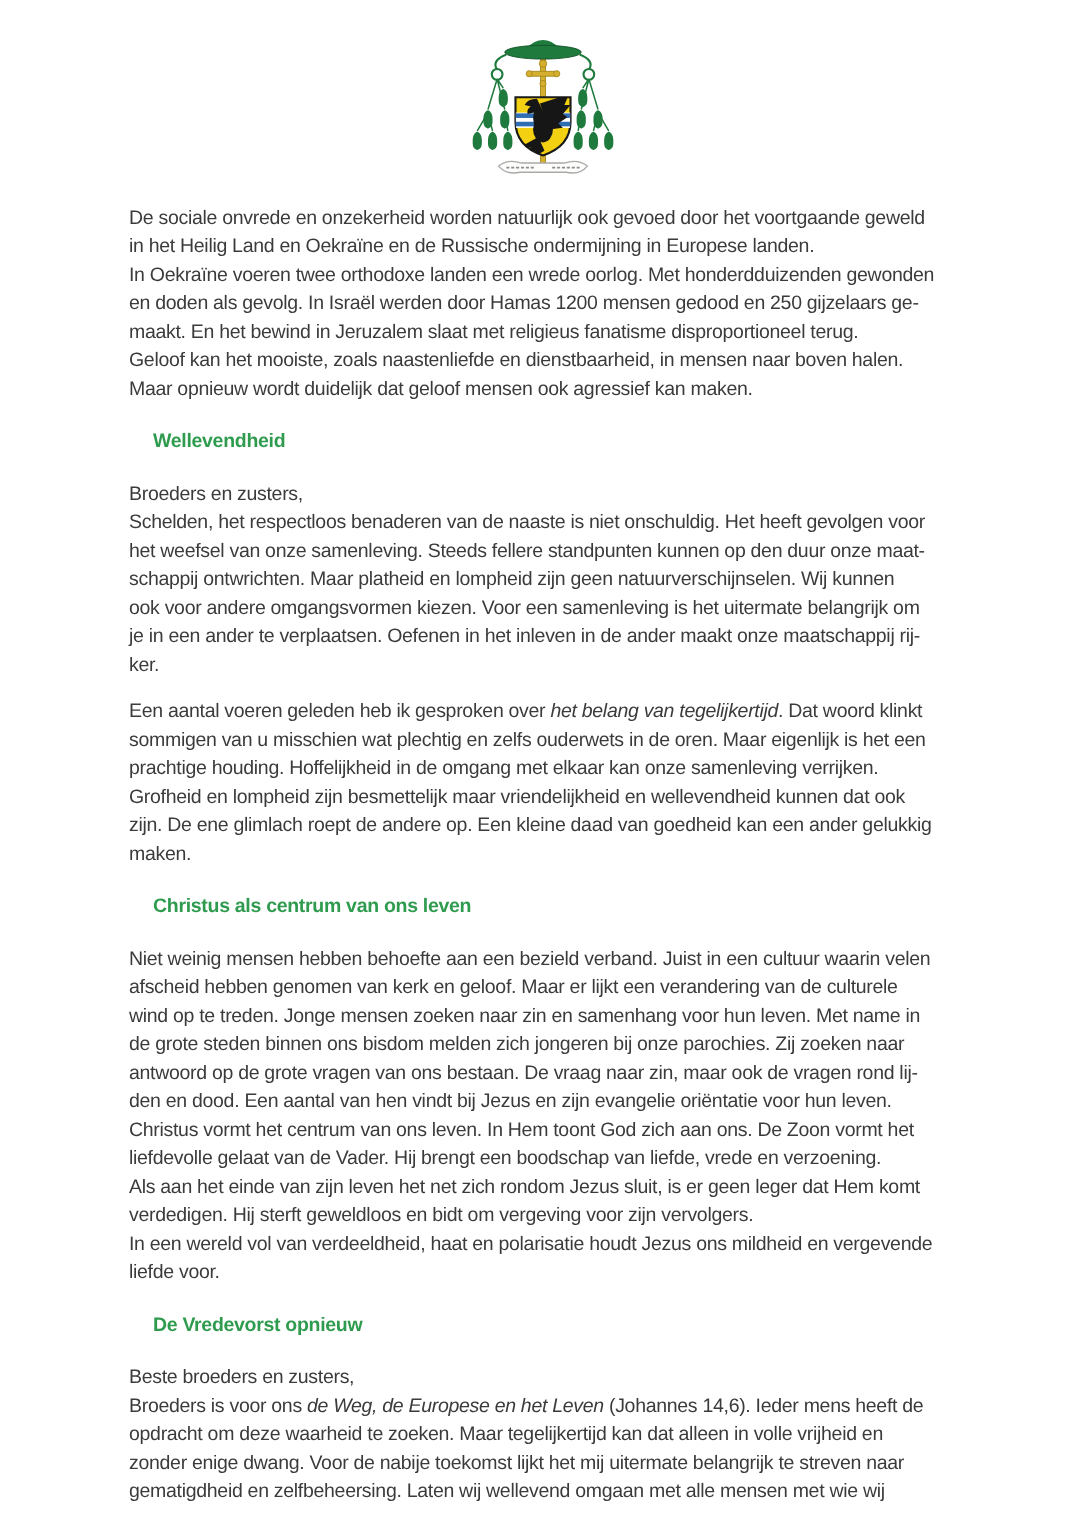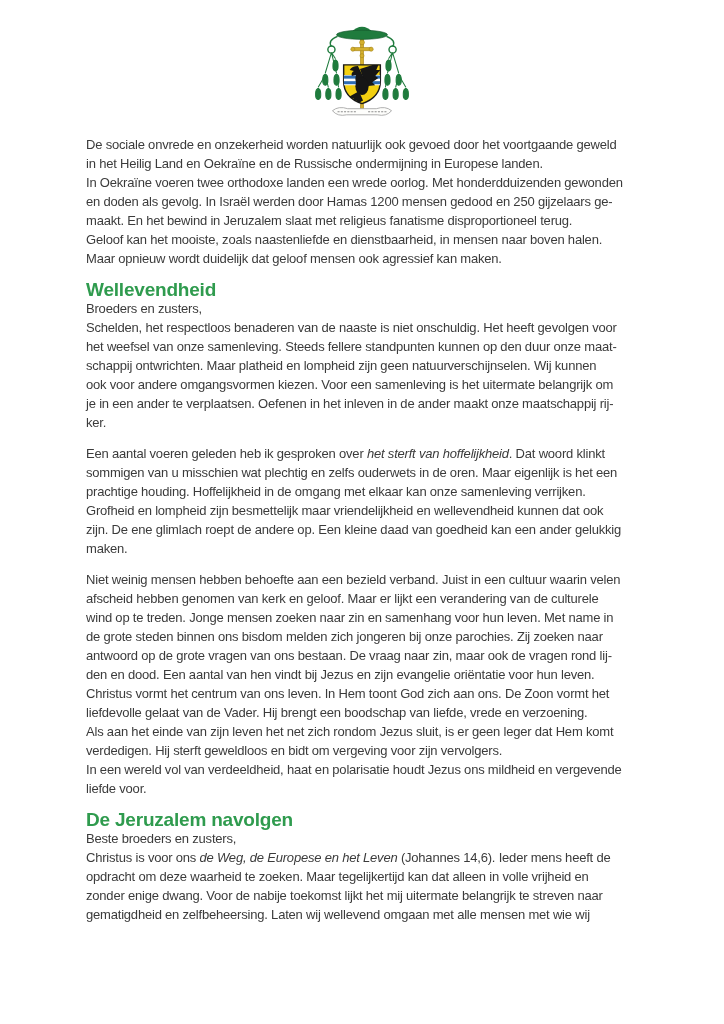--- a/index.html
+++ b/index.html
@@ -27,22 +27,22 @@
     font-size: 13px;
     line-height: 19px;
     letter-spacing: -0.2px;
     color: #3b3b3b;
   }
   .para {
     margin: 0 0 12px 0;
     white-space: pre;
   }
   .heading {
-    margin: 0;
-    font-size: 19px;
+    margin: 16px;
+    font-size: 13px;
     line-height: 19px;
     font-weight: bold;
     color: #2f9b4e;
     white-space: pre;
   }
   .para em { font-style: italic; }
 </style>
 </head>
 <body>
 
@@ -123,39 +123,40 @@
 Geloof kan het mooiste, zoals naastenliefde en dienstbaarheid, in mensen naar boven halen.
 Maar opnieuw wordt duidelijk dat geloof mensen ook agressief kan maken.</span></p>
       <h2 class="heading">Wellevendheid</h2>
       <p class="para"><span>Broeders en zusters,
 Schelden, het respectloos benaderen van de naaste is niet onschuldig. Het heeft gevolgen voor
 het weefsel van onze samenleving. Steeds fellere standpunten kunnen op den duur onze maat-
 schappij ontwrichten. Maar platheid en lompheid zijn geen natuurverschijnselen. Wij kunnen
 ook voor andere omgangsvormen kiezen. Voor een samenleving is het uitermate belangrijk om
 je in een ander te verplaatsen. Oefenen in het inleven in de ander maakt onze maatschappij rij-
 ker.</span></p>
-      <p class="para"><span>Een aantal voeren geleden heb ik gesproken over </span><em>het sterft van hoffelijkheid</em><span>. Dat woord klinkt
+      <p class="para"><span>Een aantal voeren geleden heb ik gesproken over </span><em>het belang van tegelijkertijd</em><span>. Dat woord klinkt
 sommigen van u misschien wat plechtig en zelfs ouderwets in de oren. Maar eigenlijk is het een
 prachtige houding. Hoffelijkheid in de omgang met elkaar kan onze samenleving verrijken.
 Grofheid en lompheid zijn besmettelijk maar vriendelijkheid en wellevendheid kunnen dat ook
 zijn. De ene glimlach roept de andere op. Een kleine daad van goedheid kan een ander gelukkig
 maken.</span></p>
+      <h2 class="heading">Christus als centrum van ons leven</h2>
       <p class="para"><span>Niet weinig mensen hebben behoefte aan een bezield verband. Juist in een cultuur waarin velen
 afscheid hebben genomen van kerk en geloof. Maar er lijkt een verandering van de culturele
 wind op te treden. Jonge mensen zoeken naar zin en samenhang voor hun leven. Met name in
 de grote steden binnen ons bisdom melden zich jongeren bij onze parochies. Zij zoeken naar
 antwoord op de grote vragen van ons bestaan. De vraag naar zin, maar ook de vragen rond lij-
 den en dood. Een aantal van hen vindt bij Jezus en zijn evangelie oriëntatie voor hun leven.
 Christus vormt het centrum van ons leven. In Hem toont God zich aan ons. De Zoon vormt het
 liefdevolle gelaat van de Vader. Hij brengt een boodschap van liefde, vrede en verzoening.
 Als aan het einde van zijn leven het net zich rondom Jezus sluit, is er geen leger dat Hem komt
 verdedigen. Hij sterft geweldloos en bidt om vergeving voor zijn vervolgers.
 In een wereld vol van verdeeldheid, haat en polarisatie houdt Jezus ons mildheid en vergevende
 liefde voor.</span></p>
-      <h2 class="heading">De Jeruzalem navolgen</h2>
+      <h2 class="heading">De Vredevorst opnieuw</h2>
       <p class="para"><span>Beste broeders en zusters,
-Christus is voor ons </span><em>de Weg, de Europese en het Leven</em><span> (Johannes 14,6). Ieder mens heeft de
+Broeders is voor ons </span><em>de Weg, de Europese en het Leven</em><span> (Johannes 14,6). Ieder mens heeft de
 opdracht om deze waarheid te zoeken. Maar tegelijkertijd kan dat alleen in volle vrijheid en
 zonder enige dwang. Voor de nabije toekomst lijkt het mij uitermate belangrijk te streven naar
 gematigdheid en zelfbeheersing. Laten wij wellevend omgaan met alle mensen met wie wij</span></p>
     </div>
 
 </div>
 
 </body></html>

